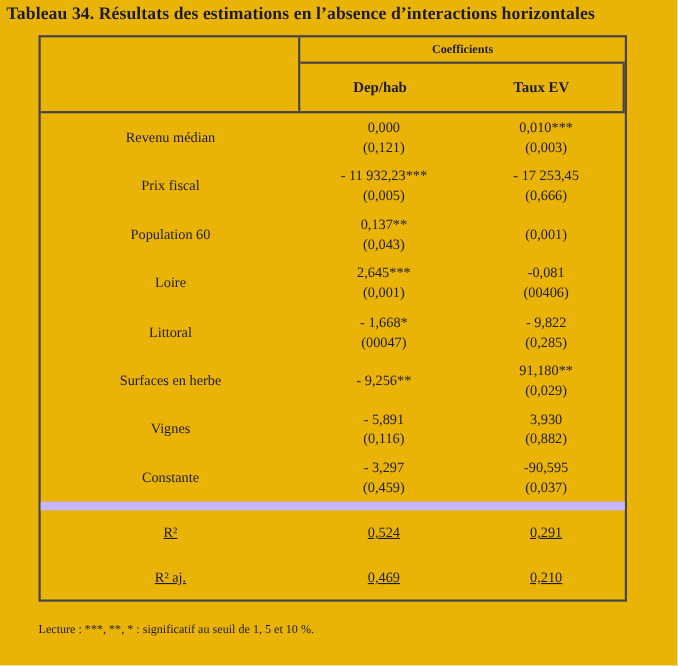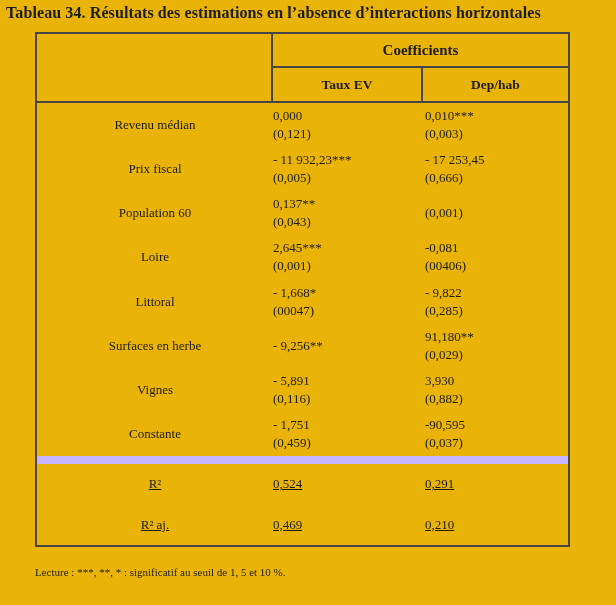--- a/index.html
+++ b/index.html
@@ -41,27 +41,27 @@
     display: flex;
     flex: none;
   }
   .corner-cell {
     width: 236px;
     border-right: 2px solid #454545;
     flex: none;
   }
   .coef-area { flex: 1; display: flex; flex-direction: column; }
   .coef-group {
-    height: 34px;
+    height: 24px;
     border-bottom: 2px solid #454545;
     display: flex;
     align-items: center;
     justify-content: center;
     font-weight: bold;
-    font-size: 15px;
+    font-size: 11px;
   }
   .coef-cols { flex: 1; display: flex; }
   .coef-col {
     display: flex;
     align-items: center;
     justify-content: center;
     font-weight: bold;
     font-size: 13.5px;
   }
   .coef-col.first { width: 150px; border-right: 2px solid #454545; flex: none; }
@@ -76,20 +76,21 @@
   }
   .trow { flex: 1; display: flex; align-items: center; }
   .cell-label {
     width: 236px;
     flex: none;
     text-align: center;
   }
   .cell-val {
     width: 152px;
     flex: none;
+    text-align: center;
     line-height: 18px;
   }
   .cell-val.last { width: auto; flex: 1; }
   .cell-val .pval { display: block; }
   .cell-val .coef { display: block; }
   
   .tstats { flex: 1; display: flex; flex-direction: column; text-decoration: underline; }
   .srow { flex: 1; display: flex; align-items: center; }
   
   .footer-note {
@@ -107,22 +108,22 @@
 
   <div class="doc-title">Tableau 34. Résultats des estimations en l’absence d’interactions horizontales</div>
 
   <div class="results-table">
 
     <div class="thead">
       <div class="corner-cell"></div>
       <div class="coef-area">
         <div class="coef-group">Coefficients</div>
         <div class="coef-cols">
+          <div class="coef-col second">Dep/hab</div>
           <div class="coef-col first">Taux EV</div>
-          <div class="coef-col second">Dep/hab</div>
         </div>
       </div>
     </div>
 
     <div class="tbody">
 
       <div class="trow">
         <div class="cell-label">Revenu médian</div>
         <div class="cell-val">
           <span class="coef">0,000</span>
@@ -200,21 +201,21 @@
         </div>
         <div class="cell-val last">
           <span class="coef">3,930</span>
           <span class="pval">(0,882)</span>
         </div>
       </div>
 
       <div class="trow">
         <div class="cell-label">Constante</div>
         <div class="cell-val">
-          <span class="coef">- 1,751</span>
+          <span class="coef">- 3,297</span>
           <span class="pval">(0,459)</span>
         </div>
         <div class="cell-val last">
           <span class="coef">-90,595</span>
           <span class="pval">(0,037)</span>
         </div>
       </div>
 
     </div>
 

